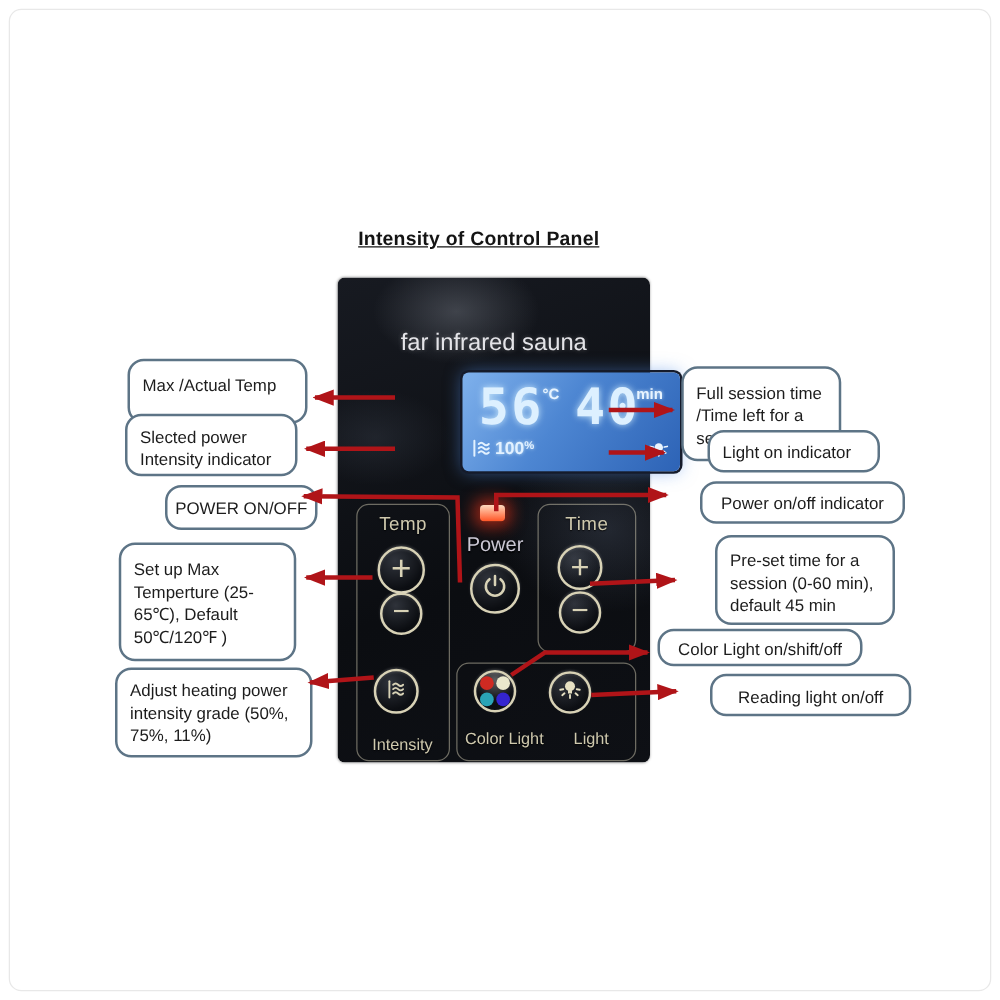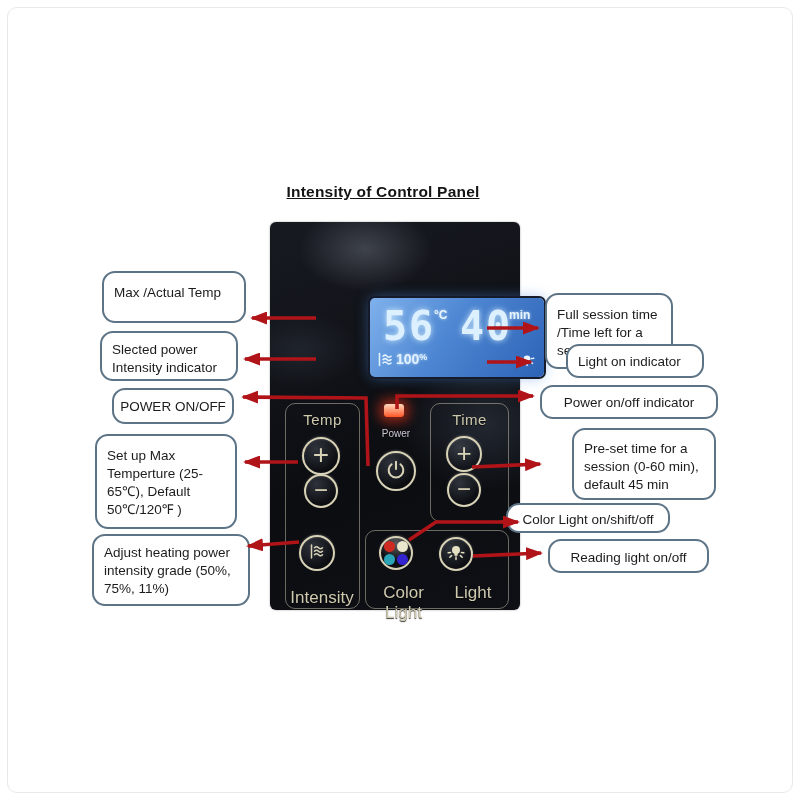--- a/index.html
+++ b/index.html
@@ -72,55 +72,56 @@
   }
   .glyph-plus  { font-size:28px; font-weight:normal; line-height:1; margin-top:-2px; }
   .glyph-minus { font-size:24px; font-weight:normal; line-height:1; margin-top:-3px; }
   .led {
     position:absolute; left:114px; top:182px; width:20px; height:13px;
     border-radius:3px; background:linear-gradient(#ffd9bd, #ff5526);
     box-shadow:0 0 12px 5px rgba(255,55,25,0.55);
   }
   .power-label {
     position:absolute; left:82px; top:206px; width:88px; text-align:center;
-    color:#cbc8d4; font-size:10px; text-shadow:0 1px 1px rgba(0,0,0,0.8);
+    color:#cbc8d4; font-size:16px; text-shadow:0 1px 1px rgba(0,0,0,0.8);
   }
   .dot-grid {
     display:grid; grid-template-columns:11px 11px; grid-template-rows:11px 11px;
     gap:2px;
   }
   .dot { border-radius:50%; width:11px; height:11px; }
   .dot-red   { background:#cf2a22; }
   .dot-cream { background:#eae8cc; }
   .dot-cyan  { background:#2aa4b6; }
   .dot-blue  { background:#3424cf; }
   .sub-label {
-    position:absolute; color:#cfc9ae; font-size:17px; text-align:center;
+    position:absolute; color:#cfc9ae; font-size:13px; text-align:center;
     text-shadow:0 1px 1px rgba(0,0,0,0.8);
   }
 
   
   .callout {
     position:absolute; border:2px solid #5d7486; border-radius:13px;
     background:#ffffff; color:#1c1c1c; font-size:13.5px; line-height:1.33;
     padding:8px 10px; box-sizing:border-box;
   }
-  .callout.center { text-align:center; }
+  .callout.center { text-align:center;margin-left:20px; }
 
   .arrows { position:absolute; left:0; top:0; pointer-events:none; }
 </style>
 </head>
 <body>
 
 <div class="frame"></div>
 
 <div class="page-title">Intensity of Control Panel</div>
 
 <div class="panel">
 
+  <div class="brand">far infrared sauna</div>
 
   <div class="lcd">
     <div class="seg" style="left:13px; top:5px;">56</div>
     <div class="lcd-unit" style="left:64px; top:10px;">°C</div>
     <div class="seg" style="left:90px; top:5px;">40</div>
     <div class="lcd-unit" style="left:139px; top:10px;">min</div>
 
     <div class="lcd-bl">
       <span style="margin-right:2px;">
         <svg width="16" height="15" viewBox="0 0 16 15" fill="none" stroke="#e2f1ff" stroke-width="1.6" stroke-linecap="round">
@@ -207,29 +208,29 @@
           <path d="M15.4 13.6 l1.8 1.6"></path>
         <path d="M5.6 10.4 l-2.4 0.4"></path>
           <path d="M16.4 10.4 l2.4 0.4"></path>
       </svg>
     </span>
   </div>
   <div class="sub-label" style="left:97px; top:361px; width:73px;">Color Light</div>
   <div class="sub-label" style="left:172px; top:361px; width:62px;">Light</div>
 </div>
 
-<div class="callout" style="left:102px; top:271px; width:144px; height:52px; padding-top:11px;">Max /Actual Temp</div>
+<div class="callout" style="left:102px; top:287px; width:144px; height:52px; padding-top:11px;">Max /Actual Temp</div>
 <div class="callout" style="left:100px; top:331px; width:138px; height:50px;">Slected power Intensity indicator</div>
 <div class="callout center" style="left:112px; top:388px; width:122px; height:36px; padding:8px 4px;">POWER ON/OFF</div>
 <div class="callout" style="left:95px; top:434px; width:142px; height:95px; padding-top:11px;">Set up Max Temperture (25-65℃), Default 50℃/120℉ )</div>
 <div class="callout" style="left:92px; top:534px; width:158px; height:72px;">Adjust heating power intensity grade (50%, 75%, 11%)</div>
 
 <div class="callout" style="left:545px; top:262px; width:128px; height:76px; padding-top:11px;margin-top:31px;">Full session time /Time left for a session</div>
 <div class="callout" style="left:566px; top:344px; width:138px; height:34px; padding:7px 10px;">Light on indicator</div>
-<div class="callout center" style="left:540px; top:385px; width:178px; height:34px; padding:7px 6px;">Power on/off indicator</div>
+<div class="callout center" style="left:540px; top:385px; width:164px; height:34px; padding:7px 6px;">Power on/off indicator</div>
 <div class="callout" style="left:547px; top:428px; width:144px; height:72px; padding-top:10px;margin-left:25px;">Pre-set time for a session (0-60 min), default 45 min</div>
 <div class="callout center" style="left:506px; top:503px; width:164px; height:30px; padding:6px 6px;">Color Light on/shift/off</div>
 <div class="callout center" style="left:548px; top:539px; width:161px; height:34px; padding:8px 6px;">Reading light on/off</div>
 
 <svg class="arrows" width="800" height="800" viewBox="0 0 800 800">
   <defs>
     <marker id="ah" markerUnits="userSpaceOnUse" markerWidth="17" markerHeight="13" refX="15" refY="6.5" orient="auto">
       <path d="M0,0 L17,6.5 L0,13 Z" fill="#b01418"></path>
     </marker>
   </defs>

